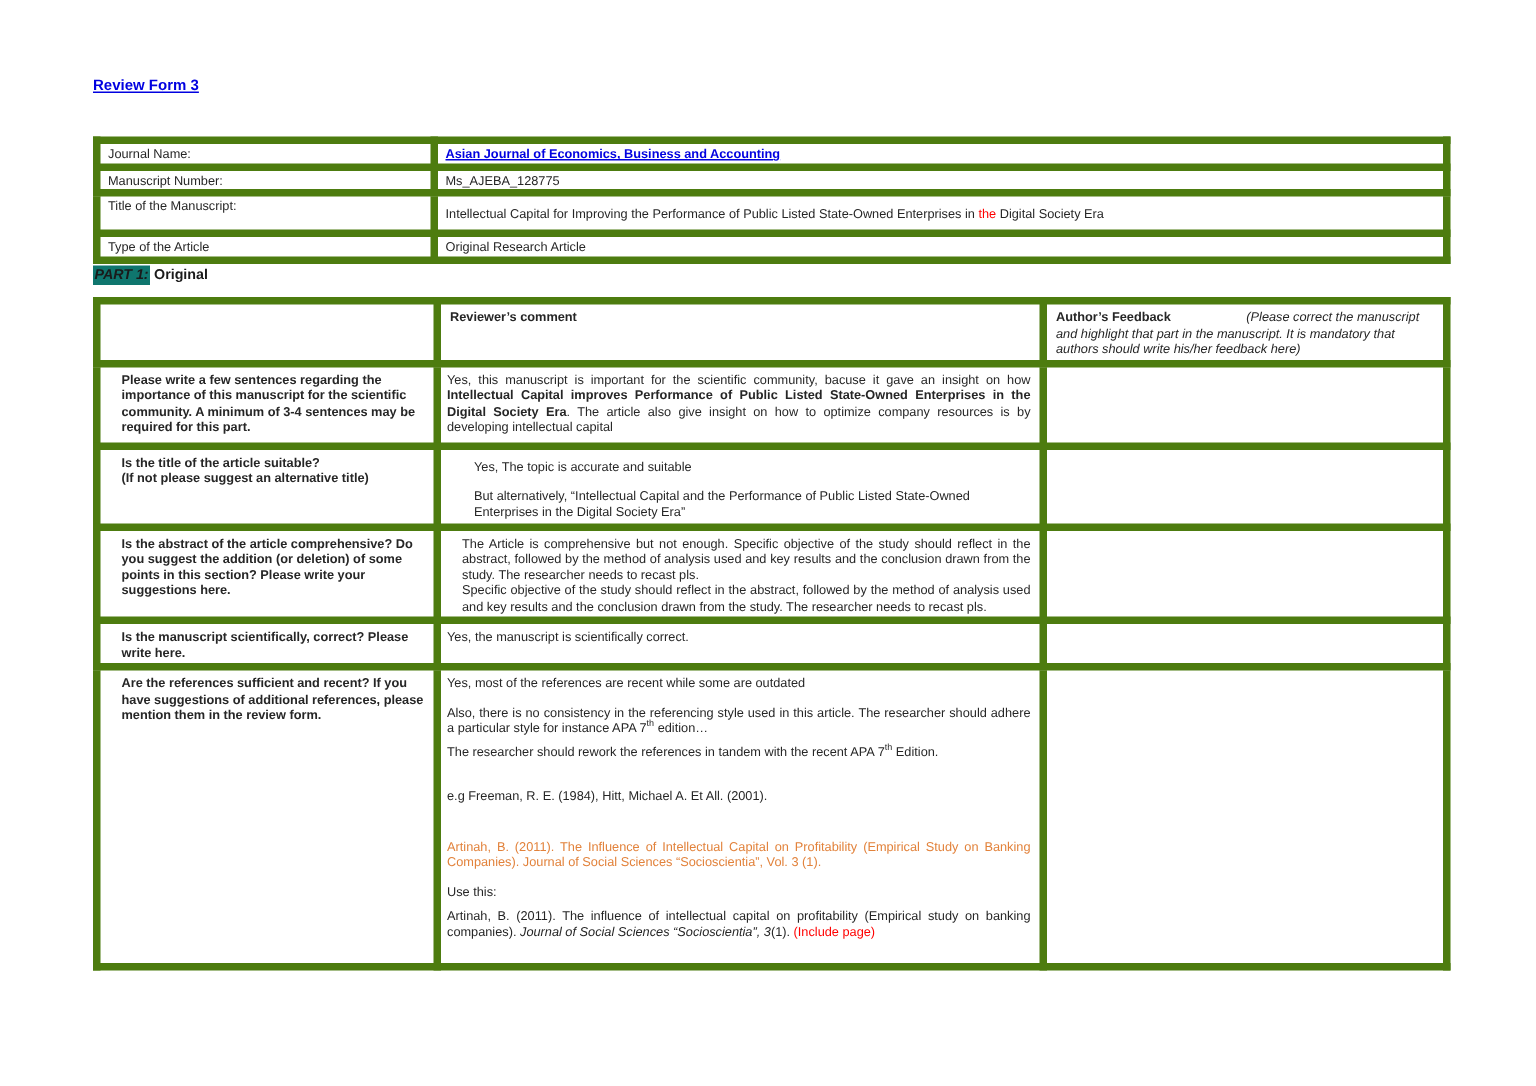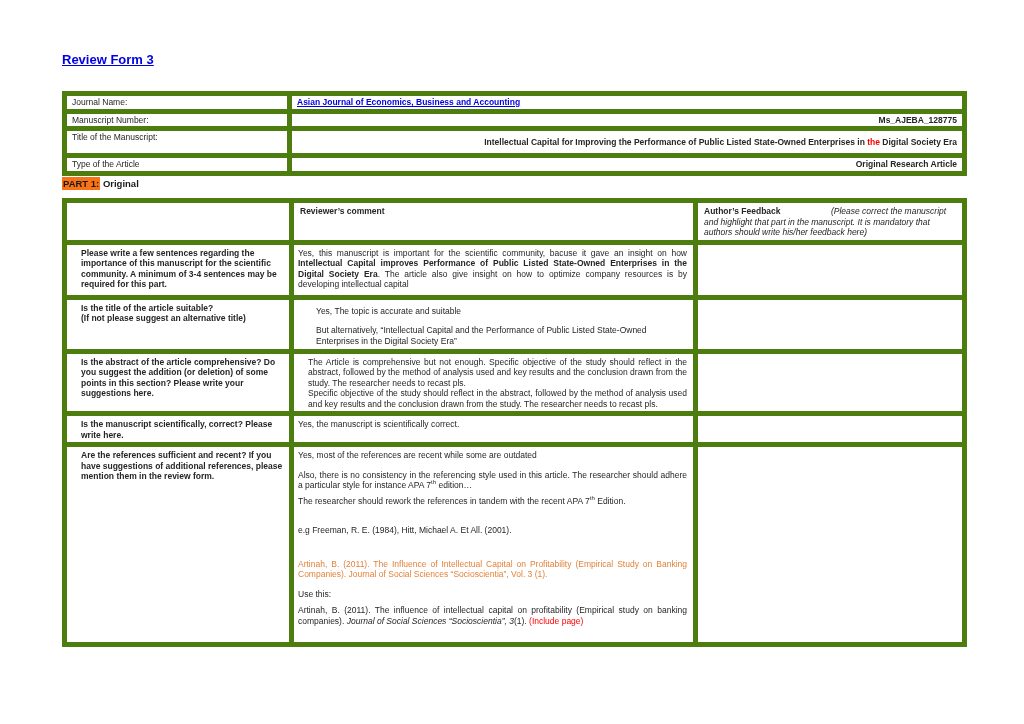--- a/index.html
+++ b/index.html
@@ -3,36 +3,36 @@
 <meta charset="utf-8">
 <style>
   html,body{margin:0;padding:0;background:#888;}
   .page{
     position:relative;width:1024px;height:724px;background:#ffffff;
     font-family:"Liberation Sans",sans-serif;color:#262626;overflow:hidden;
     margin:0 auto;
   }
   .doc-title{
     position:absolute;left:62px;top:52px;
-    font-size:13px;font-weight:bold;color:#0101e0;text-decoration:underline;
+    font-size:10px;font-weight:bold;color:#0101e0;text-decoration:underline;
   }
   table{border-collapse:collapse;table-layout:fixed;}
   td{border:5px solid #4d7c0f;vertical-align:top;overflow:hidden;}
 
   
   .info{position:absolute;left:62px;top:91px;width:900px;}
   .info td{font-size:8.5px;line-height:10.5px;padding:1px 5px;}
-  .info .val{font-weight:bold;text-align:right;}
+  .info .val{font-weight:normal;}
   .link{color:#0101e0;font-weight:bold;text-decoration:underline;}
   .red{color:#ff0000;}
   .vmid{vertical-align:middle;}
 
   
   .part1{position:absolute;left:62px;top:178px;font-size:9.5px;font-weight:bold;color:#1a1a1a;}
-  .hl{background:#f97316;padding:1px 1px;}
+  .hl{background:#0f766e;padding:1px 1px;font-style:italic;}
 
   
   .comments{position:absolute;left:62px;top:198px;width:900px;}
   .comments td{font-size:8.5px;line-height:10.5px;padding:3px 6px 2px 6px;}
   .comments .q{font-weight:bold;padding-left:14px;padding-right:4px;}
   .hdr{font-weight:bold;}
   .note{font-weight:normal;font-style:italic;margin-left:48px;}
   p{margin:0;}
   .just{text-align:justify;}
   sup{font-size:6px;line-height:0;vertical-align:super;}

